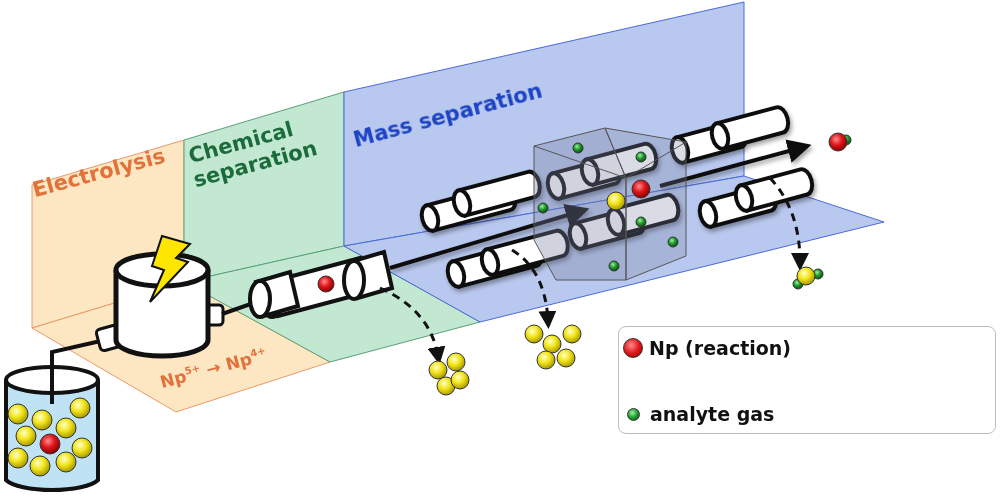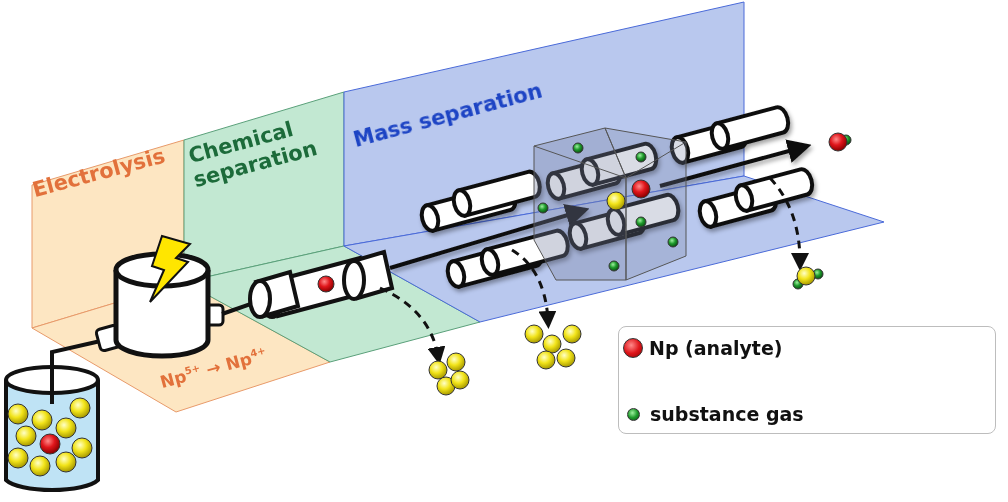--- a/index.html
+++ b/index.html
@@ -180,20 +180,20 @@
 
 <div class="lbl lbl-np">
   <span>Np</span><sup>5+</sup>
   <span>→</span>
   <span>Np</span><sup>4+</sup>
 </div>
 
 <div class="legend">
   <div class="legend-row" style="top:10px">
     <span class="dot" style="width:20px;height:20px;background:radial-gradient(circle at 40% 35%,#ff8a8a,#e0161b 50%,#8a0000);"></span>
-    <span>Np (analyte)</span>
+    <span>Np (reaction)</span>
   </div>
   <div class="legend-row" style="top:76px">
     <span class="dot" style="width:13px;height:13px;margin:0 10px 0 4px;background:radial-gradient(circle at 40% 35%,#9ef09e,#1f9b2c 50%,#0a5012);"></span>
-    <span>substance gas</span>
+    <span>analyte gas</span>
   </div>
 </div>
 </div>
 
 </body></html>

